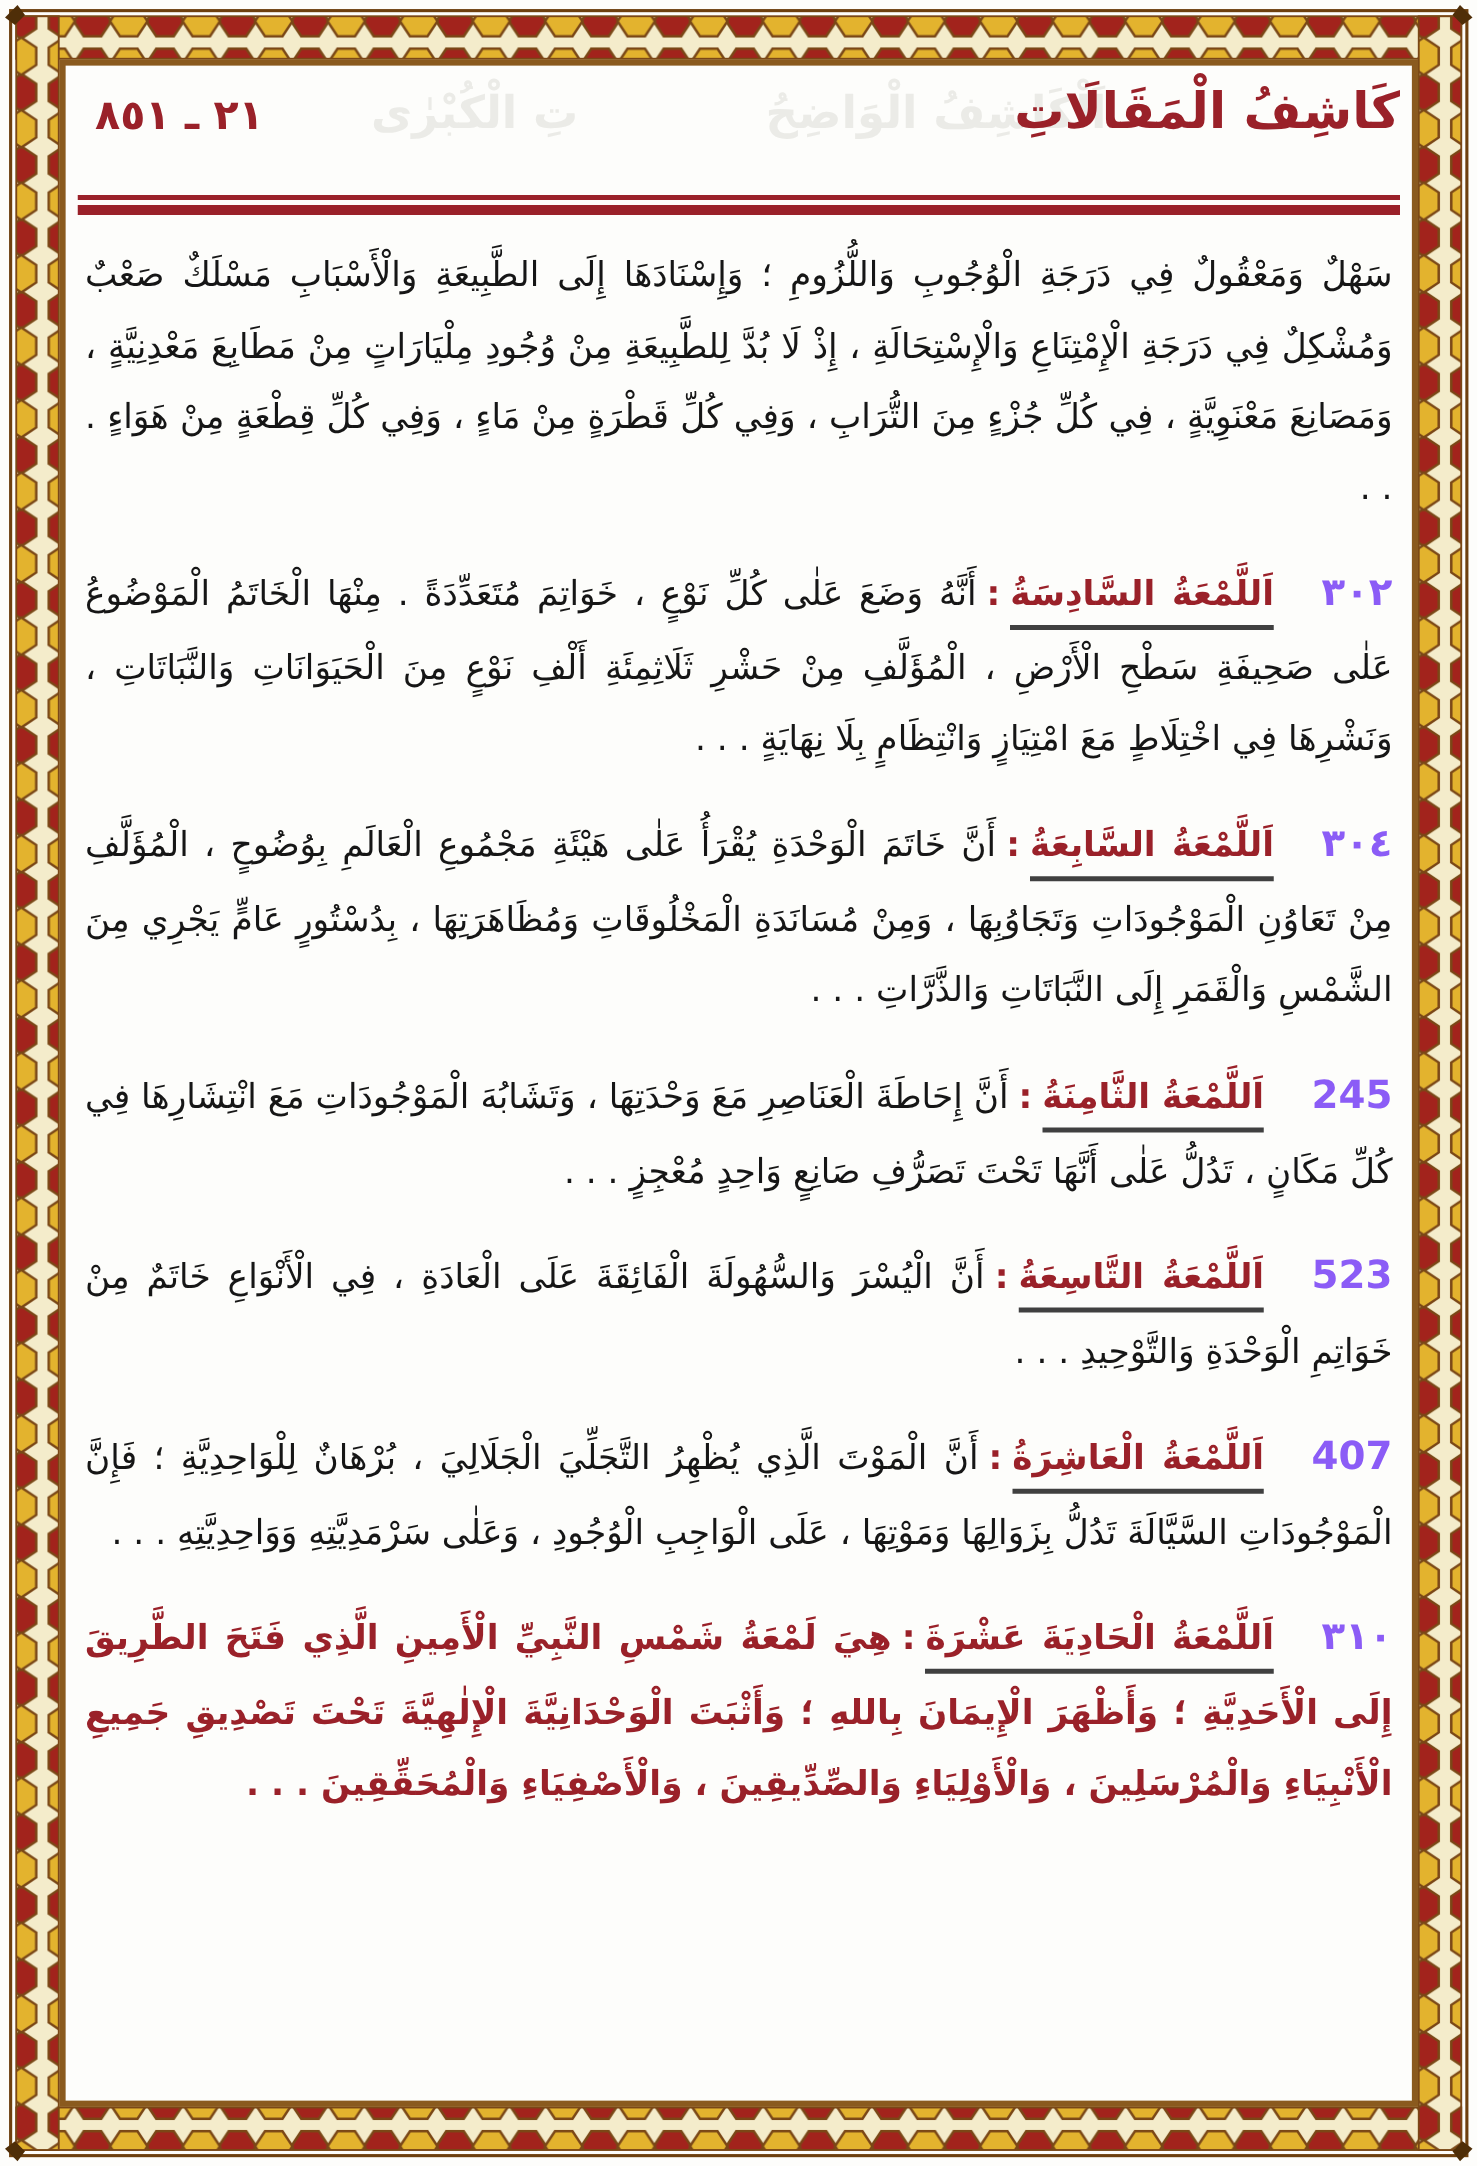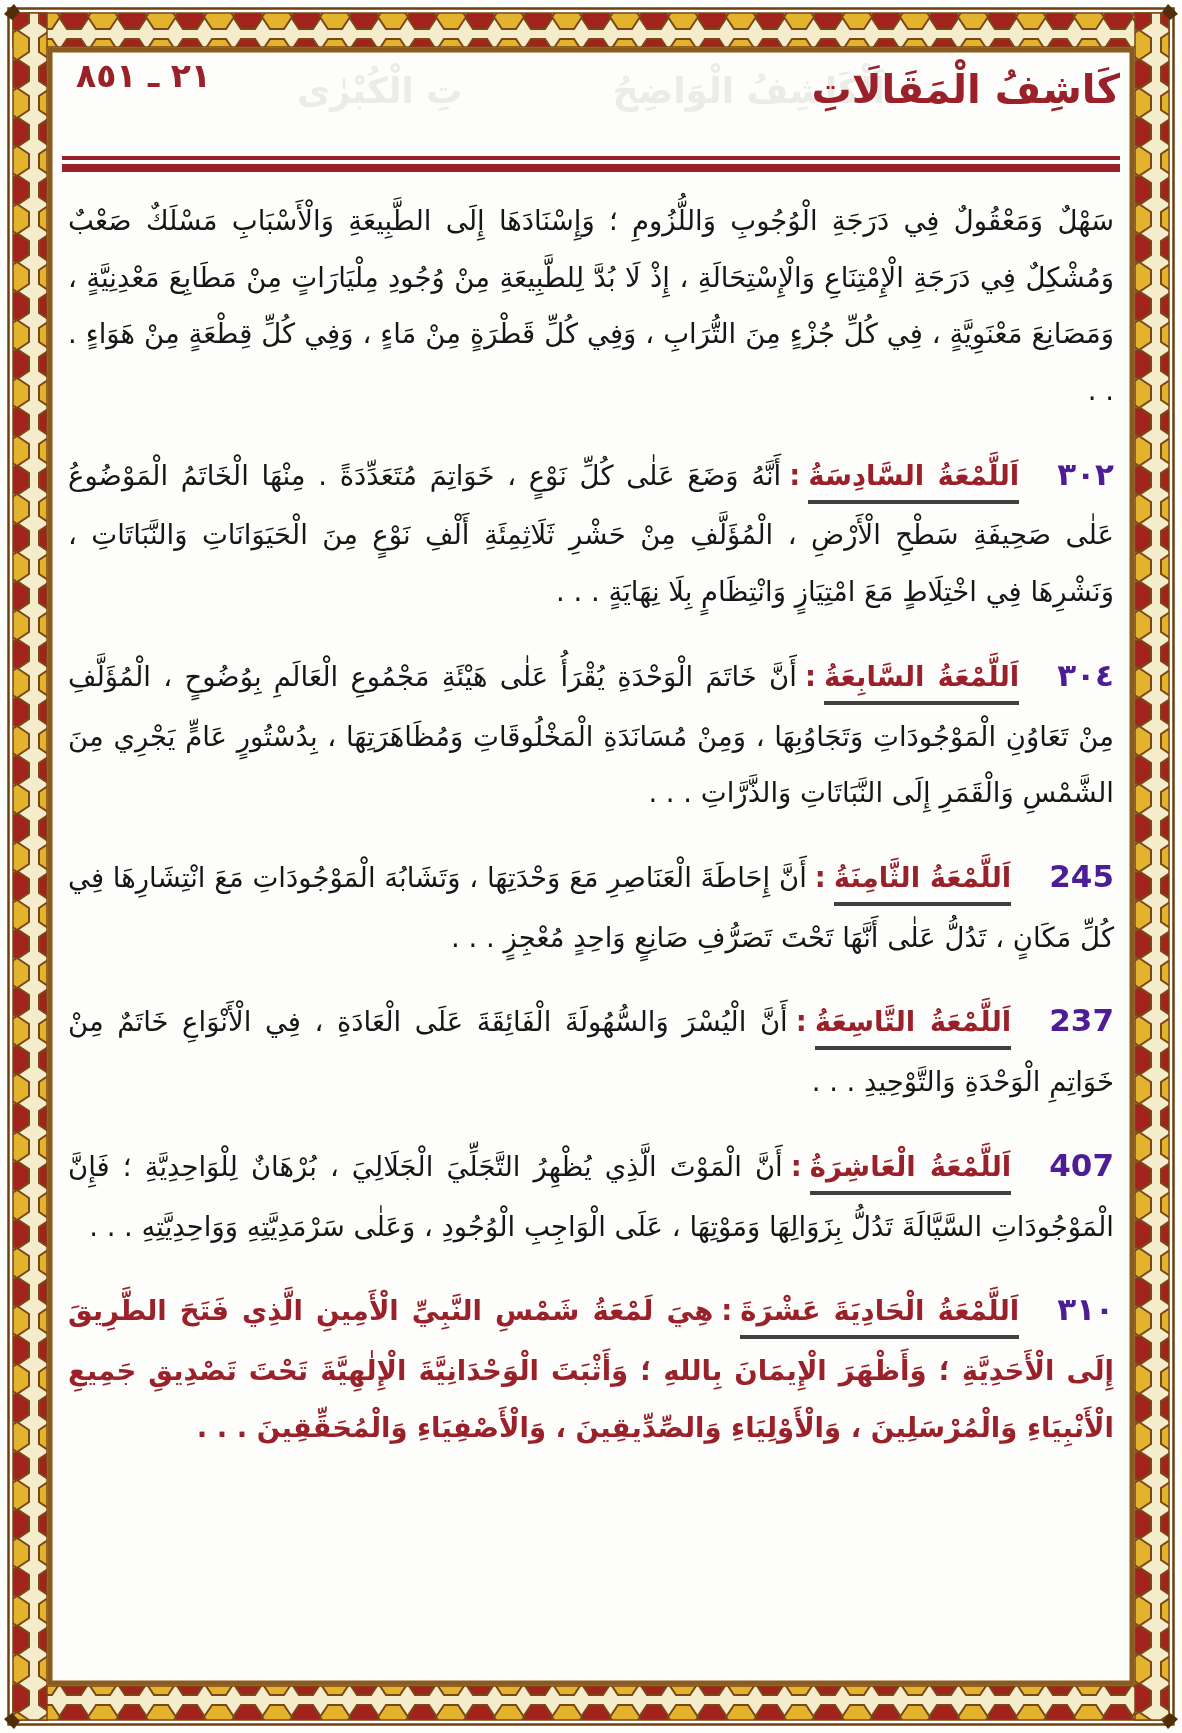--- a/index.html
+++ b/index.html
@@ -24,42 +24,42 @@
     display:flex;justify-content:center;gap:150px;
     color:#ebebe7;font-size:36px;font-weight:bold;
     white-space:nowrap;
   }
   .doc-title{
     position:relative;
     padding-top:12px;
     color:#9A2129;font-size:40px;font-weight:bold;
   }
   .page-number{
-    position:absolute;top:2px;left:14px;
+    position:absolute;top:18px;left:14px;
     color:#9A2129;font-size:33px;font-weight:bold;
     direction:rtl;
   }
   
   .rule{margin-top:6px;}
   .rule .thin{height:4px;background:#9A2129;}
   .rule .gap{height:4px;}
   .rule .thick{height:8px;background:#9A2129;}
   
   .intro,.section{
     margin:0;
     padding:0 6px;
     font-size:27.5px;
     line-height:2.06;
     text-align:justify;
     color:#161616;
   }
   .intro{margin-top:20px;}
   .section{margin-top:24px;}
   .sec-num{
-    color:#4c1d95;font-weight:bold;font-size:31px;
+    color:#8b5cf6;font-weight:bold;font-size:31px;
     margin-inline-end:38px;
     letter-spacing:2px;
   }
   .sec-title{
     color:#9A2129;font-weight:bold;
     border-bottom:4px solid #404040;
     padding-bottom:9px;
   }
   .sec-colon{color:#9A2129;font-weight:bold;margin:0 8px;}
   .section-red .sec-body{color:#9A2129;font-weight:bold;}
@@ -126,21 +126,21 @@
 
     <p class="section section-black">
       <span class="sec-num">٣٠٤</span><span class="sec-title">اَللَّمْعَةُ السَّابِعَةُ</span><span class="sec-colon">:</span><span class="sec-body">أَنَّ خَاتَمَ الْوَحْدَةِ يُقْرَأُ عَلٰى هَيْئَةِ مَجْمُوعِ الْعَالَمِ بِوُضُوحٍ ، الْمُؤَلَّفِ مِنْ تَعَاوُنِ الْمَوْجُودَاتِ وَتَجَاوُبِهَا ، وَمِنْ مُسَانَدَةِ الْمَخْلُوقَاتِ وَمُظَاهَرَتِهَا ، بِدُسْتُورٍ عَامٍّ يَجْرِي مِنَ الشَّمْسِ وَالْقَمَرِ إِلَى النَّبَاتَاتِ وَالذَّرَّاتِ . . .</span>
     </p>
 
     <p class="section section-black">
       <span class="sec-num">245</span><span class="sec-title">اَللَّمْعَةُ الثَّامِنَةُ</span><span class="sec-colon">:</span><span class="sec-body">أَنَّ إِحَاطَةَ الْعَنَاصِرِ مَعَ وَحْدَتِهَا ، وَتَشَابُهَ الْمَوْجُودَاتِ مَعَ انْتِشَارِهَا فِي كُلِّ مَكَانٍ ، تَدُلُّ عَلٰى أَنَّهَا تَحْتَ تَصَرُّفِ صَانِعٍ وَاحِدٍ مُعْجِزٍ . . .</span>
     </p>
 
     <p class="section section-black">
-      <span class="sec-num">237</span><span class="sec-title">اَللَّمْعَةُ التَّاسِعَةُ</span><span class="sec-colon">:</span><span class="sec-body">أَنَّ الْيُسْرَ وَالسُّهُولَةَ الْفَائِقَةَ عَلَى الْعَادَةِ ، فِي الْأَنْوَاعِ خَاتَمٌ مِنْ خَوَاتِمِ الْوَحْدَةِ وَالتَّوْحِيدِ . . .</span>
+      <span class="sec-num">523</span><span class="sec-title">اَللَّمْعَةُ التَّاسِعَةُ</span><span class="sec-colon">:</span><span class="sec-body">أَنَّ الْيُسْرَ وَالسُّهُولَةَ الْفَائِقَةَ عَلَى الْعَادَةِ ، فِي الْأَنْوَاعِ خَاتَمٌ مِنْ خَوَاتِمِ الْوَحْدَةِ وَالتَّوْحِيدِ . . .</span>
     </p>
 
     <p class="section section-black">
       <span class="sec-num">407</span><span class="sec-title">اَللَّمْعَةُ الْعَاشِرَةُ</span><span class="sec-colon">:</span><span class="sec-body">أَنَّ الْمَوْتَ الَّذِي يُظْهِرُ التَّجَلِّيَ الْجَلَالِيَ ، بُرْهَانٌ لِلْوَاحِدِيَّةِ ؛ فَإِنَّ الْمَوْجُودَاتِ السَّيَّالَةَ تَدُلُّ بِزَوَالِهَا وَمَوْتِهَا ، عَلَى الْوَاجِبِ الْوُجُودِ ، وَعَلٰى سَرْمَدِيَّتِهِ وَوَاحِدِيَّتِهِ . . .</span>
     </p>
 
     <p class="section section-red">
       <span class="sec-num">٣١٠</span><span class="sec-title">اَللَّمْعَةُ الْحَادِيَةَ عَشْرَةَ</span><span class="sec-colon">:</span><span class="sec-body">هِيَ لَمْعَةُ شَمْسِ النَّبِيِّ الْأَمِينِ الَّذِي فَتَحَ الطَّرِيقَ إِلَى الْأَحَدِيَّةِ ؛ وَأَظْهَرَ الْإِيمَانَ بِاللهِ ؛ وَأَثْبَتَ الْوَحْدَانِيَّةَ الْإِلٰهِيَّةَ تَحْتَ تَصْدِيقِ جَمِيعِ الْأَنْبِيَاءِ وَالْمُرْسَلِينَ ، وَالْأَوْلِيَاءِ وَالصِّدِّيقِينَ ، وَالْأَصْفِيَاءِ وَالْمُحَقِّقِينَ . . .</span>
     </p>
 

